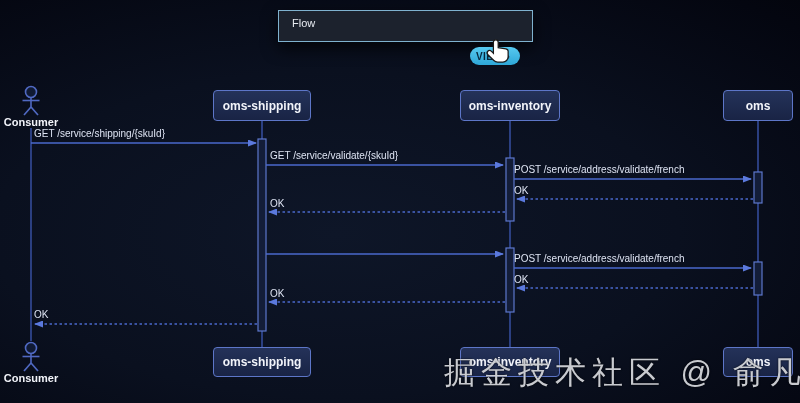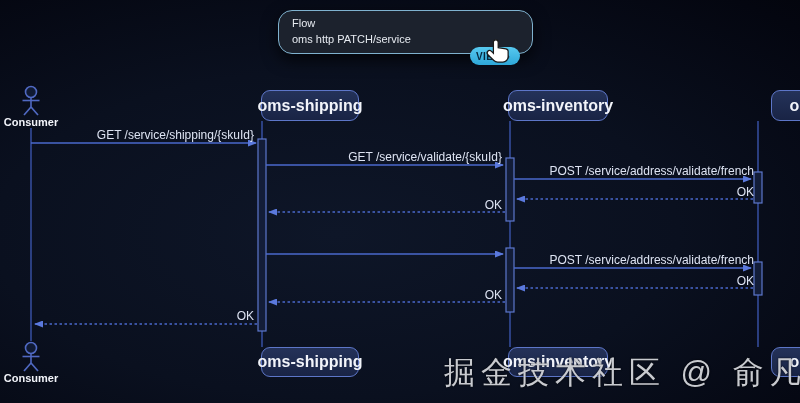--- a/index.html
+++ b/index.html
@@ -5,47 +5,47 @@
   html,body{margin:0;padding:0;background:#000;}
   .stage{
     position:relative;width:800px;height:403px;overflow:hidden;
     font-family:"Liberation Sans","DejaVu Sans",sans-serif;
     background:
       radial-gradient(900px 430px at 42% 58%, #0e1628 0%, #0a101f 38%, #040610 70%, #000 100%);
   }
   .diagram-svg{position:absolute;left:0;top:0;}
   
   .flow-card{
-    position:absolute;left:278px;top:10px;width:255px;height:44px;box-sizing:border-box;
-    background:#1c222d;border:1.5px solid #7fb2cf;border-radius:14px;
+    position:absolute;left:278px;top:10px;width:255px;height:32px;box-sizing:border-box;
+    background:#1c222d;border:1.5px solid #7fb2cf;border-radius:0;
     box-shadow:0 6px 16px rgba(0,0,0,0.7);
   }
   .flow-title{position:absolute;left:13px;top:6px;font-size:11px;color:#e7ebf1;}
   .flow-subtitle{position:absolute;left:13px;top:22px;font-size:11px;color:#e7ebf1;}
   .view-btn{
     position:absolute;left:191px;top:16px;width:50px;height:18px;border:none;cursor:pointer;
     border-radius:11px;background:linear-gradient(180deg,#57c9f0,#2ea7d8);
     color:#07283f;font-size:10px;font-weight:700;letter-spacing:.4px;
     display:flex;align-items:center;gap:3px;
     font-family:"Liberation Sans","DejaVu Sans",sans-serif;
     margin-top:20px;
   }
   .view-btn .chev{font-size:11px;font-weight:700;line-height:1;}
   .cursor-icon{position:absolute;left:206px;top:27px;width:28px;height:32px;}
   
   .pbox{
     position:absolute;height:31px;box-sizing:border-box;
-    border:1.5px solid #5d76c8;border-radius:9px;
+    border:1.5px solid #5d76c8;border-radius:4px;
     background:linear-gradient(180deg,#243259,#192445);
-    color:#f2f4fa;font-weight:700;font-size:16px;
-    display:flex;align-items:center;justify-content:center;white-space:nowrap;margin-left:48px;
+    color:#f2f4fa;font-weight:700;font-size:12px;
+    display:flex;align-items:center;justify-content:center;white-space:nowrap;
   }
   .pbox.bottom{height:30px;}
   .actor-label{position:absolute;width:72px;text-align:center;color:#f2f4fa;font-weight:700;font-size:11px;}
-  .msg{position:absolute;font-size:12px;color:#dde3f2;text-align:right;white-space:nowrap;}
+  .msg{position:absolute;font-size:10px;color:#dde3f2;text-align:left;white-space:nowrap;}
   .watermark{
     position:absolute;left:444px;top:352px;font-size:31px;letter-spacing:6px;
     color:rgba(211,213,218,0.95);white-space:nowrap;
     text-shadow:0 0 2px rgba(0,0,0,0.85);
     font-family:"Liberation Sans","DejaVu Sans",sans-serif;
   }
 </style>
 </head>
 <body>
 
@@ -119,21 +119,20 @@
   <div class="msg" style="left:514px;top:164px;width:240px">POST /service/address/validate/french</div>
   <div class="msg" style="left:514px;top:185px;width:240px">OK</div>
   <div class="msg" style="left:270px;top:198px;width:232px">OK</div>
   <div class="msg" style="left:514px;top:253px;width:240px">POST /service/address/validate/french</div>
   <div class="msg" style="left:514px;top:274px;width:240px">OK</div>
   <div class="msg" style="left:270px;top:288px;width:232px">OK</div>
   <div class="msg" style="left:34px;top:309px;width:220px">OK</div>
 
   <div class="flow-card">
     <div class="flow-title">Flow</div>
-    <div class="flow-subtitle">oms http PATCH/service</div>
     <button class="view-btn">
       <span>VIEW</span>
       <span class="chev">›</span>
     </button>
     <svg class="cursor-icon" viewBox="0 0 24 28">
       <path d="M9.2 1.6c-1.2 0-2.1 1-2.1 2.1v9.6l-1.9-1.8c-.9-.8-2.2-.8-3 .1-.8.9-.7 2.2.1 3l5.2 5.1c.9.9 2.1 1.4 3.3 1.4h4.6c2.5 0 4.6-2.1 4.6-4.6v-4.8c0-1.1-.8-2-1.9-2.2l-6.8-1.1V3.7c0-1.2-1-2.1-2.1-2.1z" fill="#ffffff" stroke="#1a1a1a" stroke-width="1.1"></path>
     </svg>
   </div>
 
   <div class="watermark">掘金技术社区 @ 俞凡</div>

